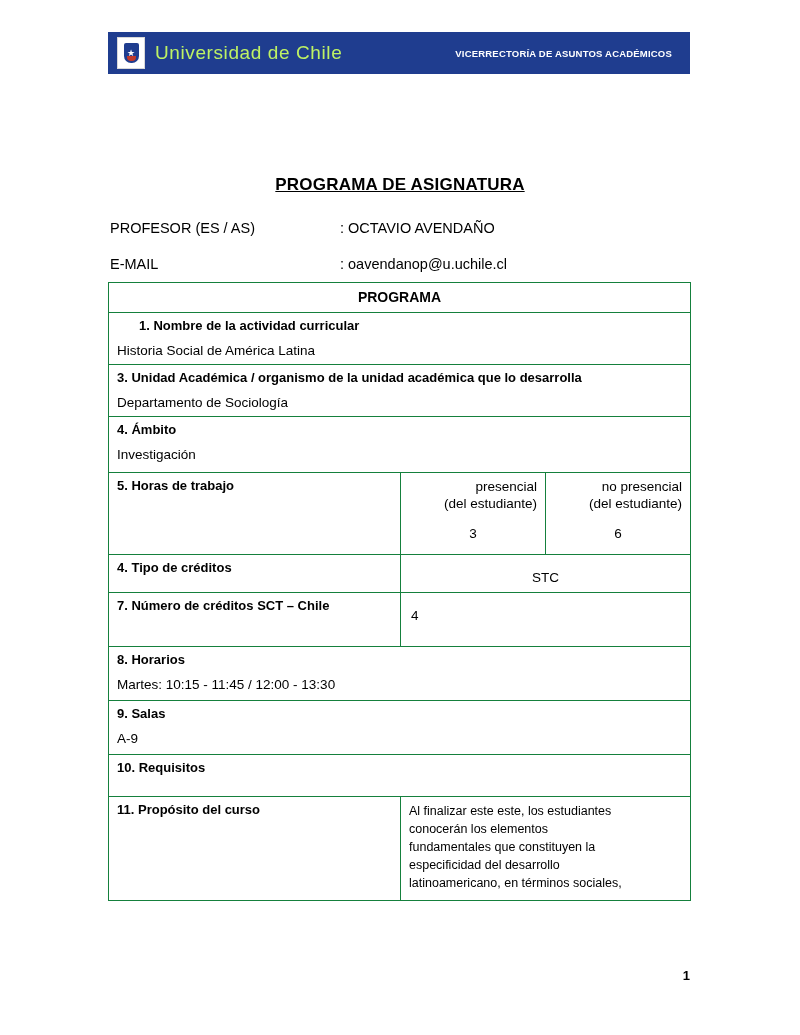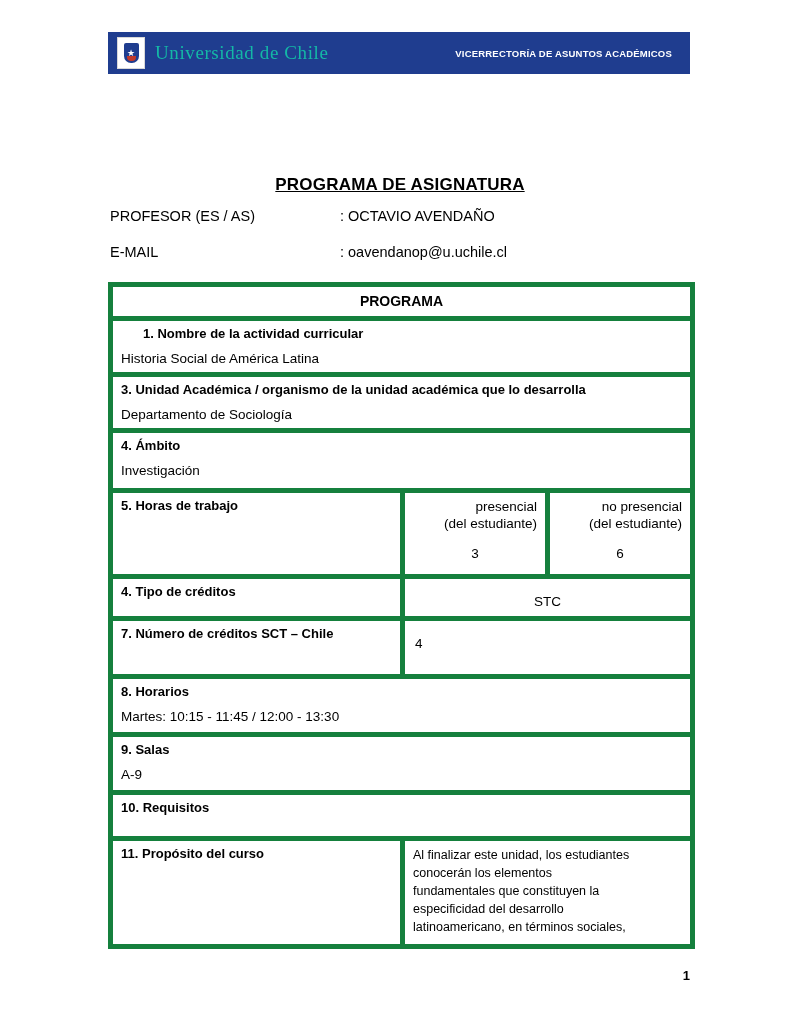--- a/index.html
+++ b/index.html
@@ -64,22 +64,22 @@
     content: "";
     position: absolute;
     bottom: 2px;
     left: 3px;
     width: 9px;
     height: 5px;
     background: #c0392b;
     border-radius: 0 0 4px 4px;
   }
   .header-university {
-    color: #14b8a6;
-    font-family: Liberation Serif, serif;
+    color: #bef264;
+    font-family: Liberation Sans, sans-serif;
     font-size: 19px;
     letter-spacing: 0.6px;
     margin-left: 10px;
     white-space: nowrap;
   }
   .header-right {
     margin-left: auto;
     margin-right: 18px;
     color: #ffffff;
     font-size: 9.5px;
@@ -111,21 +111,21 @@
     font-size: 17px;
     font-weight: bold;
     text-decoration: underline;
     letter-spacing: 0.2px;
   }
 
   
   .meta {
     position: absolute;
     left: 110px;
-    top: 208px;
+    top: 220px;
     width: 580px;
     font-size: 14.5px;
   }
   .meta-row {
     display: flex;
     margin-bottom: 20px;
   }
   .meta-label {
     width: 230px;
     flex: none;
@@ -138,21 +138,21 @@
   .prog-table {
     position: absolute;
     left: 108px;
     top: 282px;
     width: 582px;
     border-collapse: collapse;
     table-layout: fixed;
     font-size: 13px;
   }
   .prog-table td {
-    border: 5px solid #15803d;
+    border: 1px solid #15803d;
     vertical-align: top;
     padding: 5px 8px 6px 8px;
   }
   .tbl-head td {
     text-align: center;
     font-weight: bold;
     font-size: 14px;
     padding: 6px 8px 7px 8px;
   }
   .row-title {
@@ -327,21 +327,21 @@
       </tr>
 
       <tr>
         <td style="height:92px">
           <div class="row-title">11. Propósito del curso</div>
         </td>
         <td colspan="2" class="justify">
           <div class="purpose-line">
             <span>Al finalizar</span>
             <span>este</span>
-            <span>unidad,</span>
+            <span>este,</span>
             <span>los</span>
             <span>estudiantes</span>
           </div>
           <div class="purpose-line">
             <span>conocerán</span>
             <span>los</span>
             <span>elementos</span>
           </div>
           <div class="purpose-line">
             <span>fundamentales</span>

